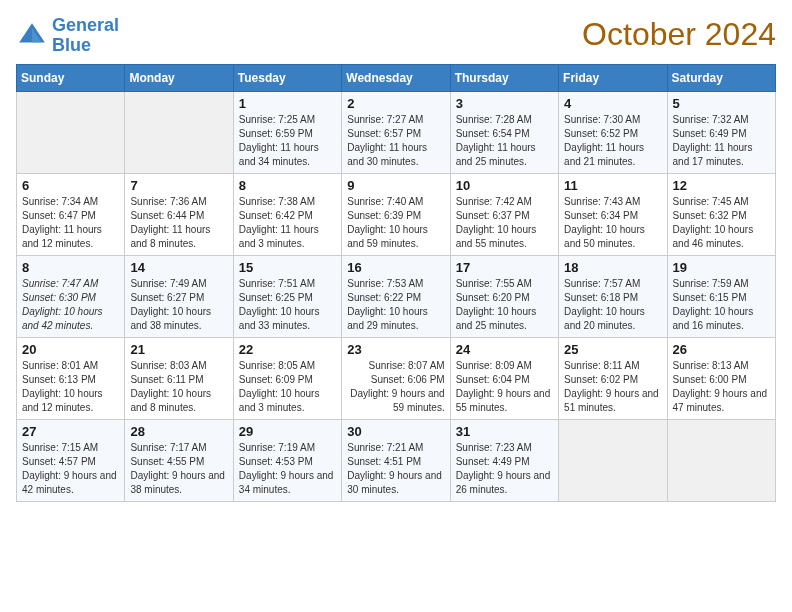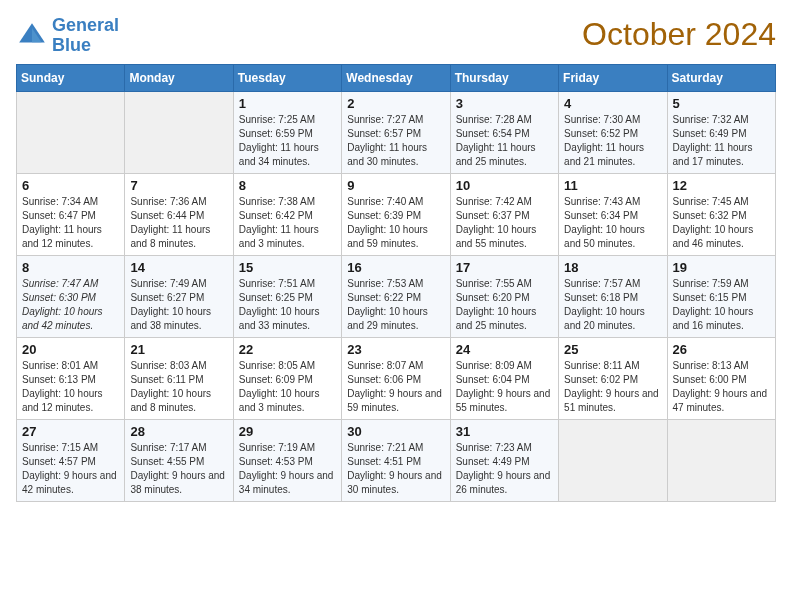--- a/index.html
+++ b/index.html
@@ -258,21 +258,21 @@
 Daylight: 10 hours and 8 minutes.</div>
         </td>
         <td>
           <span class="day-num">22</span>
           <div class="day-info" style="white-space: pre-line;">Sunrise: 8:05 AM
 Sunset: 6:09 PM
 Daylight: 10 hours and 3 minutes.</div>
         </td>
         <td>
           <span class="day-num">23</span>
-          <div class="day-info" style="white-space: pre-line;">Sunrise: 8:07 AM
+          <div class="day-info" style="white-space: pre-line; text-align: right;">Sunrise: 8:07 AM
 Sunset: 6:06 PM
 Daylight: 9 hours and 59 minutes.</div>
         </td>
         <td>
           <span class="day-num">24</span>
           <div class="day-info" style="white-space: pre-line;">Sunrise: 8:09 AM
 Sunset: 6:04 PM
 Daylight: 9 hours and 55 minutes.</div>
         </td>
         <td>

